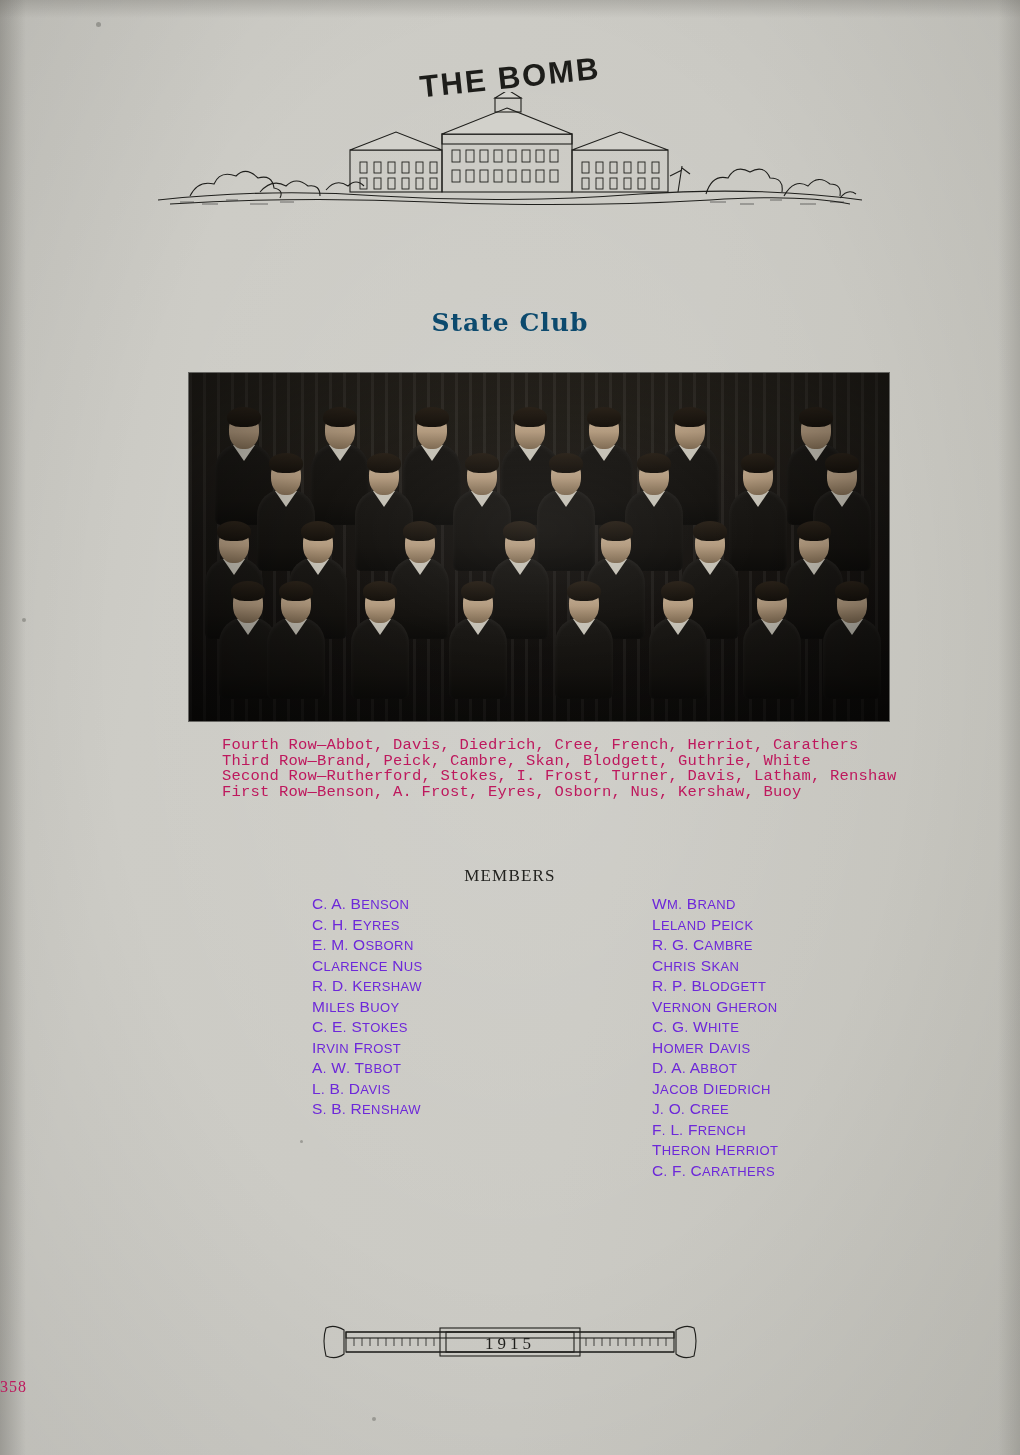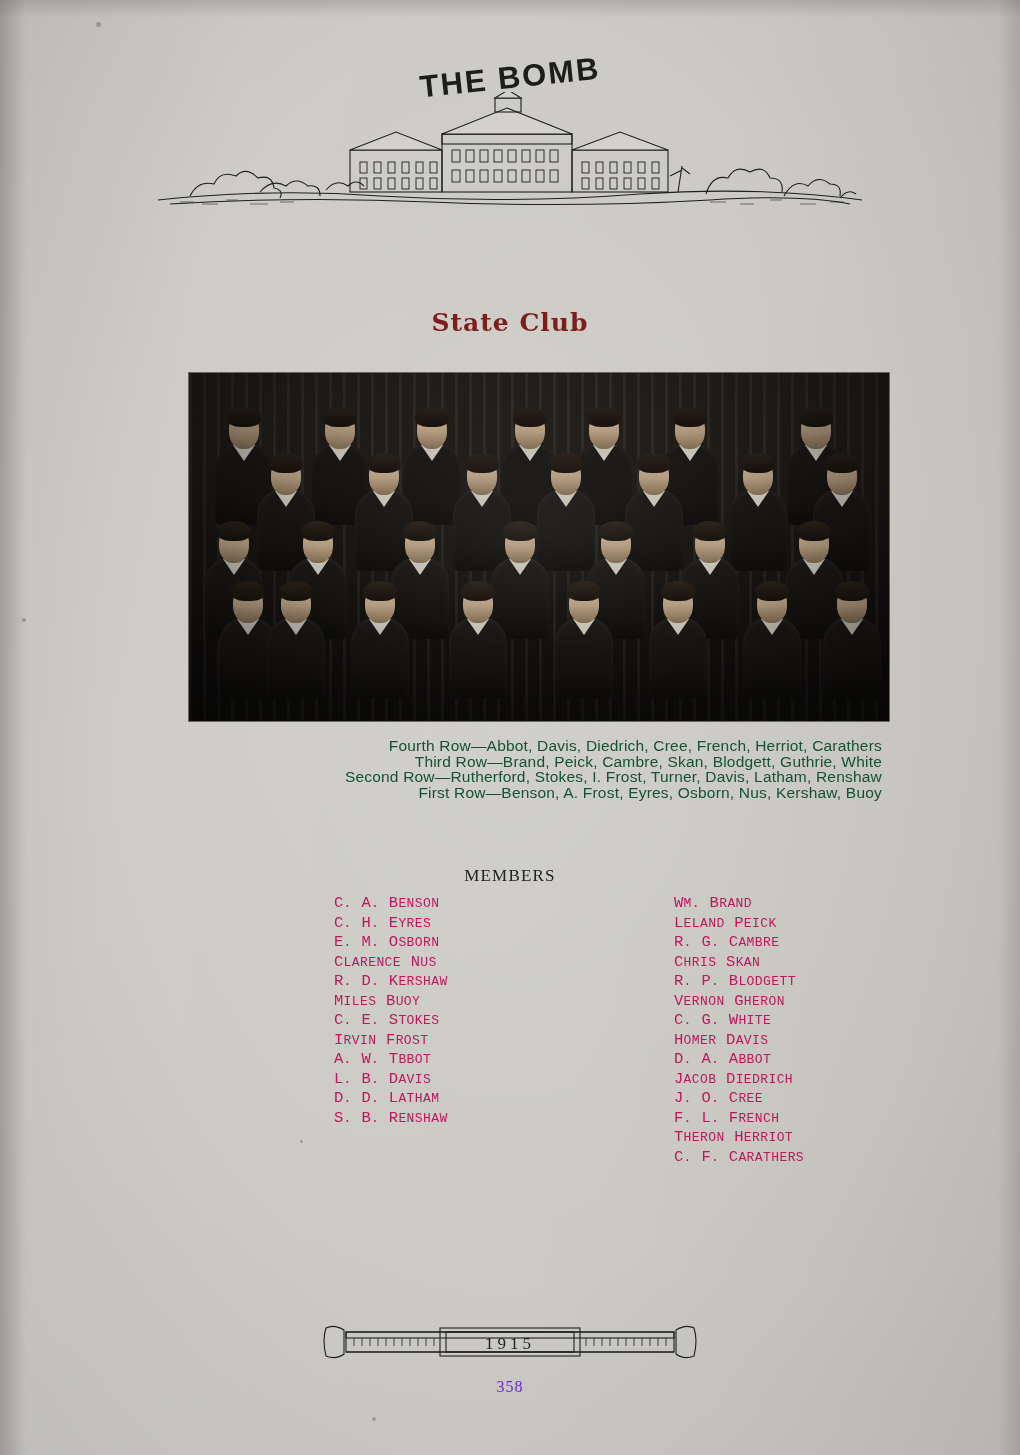--- a/index.html
+++ b/index.html
@@ -73,21 +73,21 @@
   
   .club-title {
     position: absolute;
     top: 308px;
     left: 0; right: 0;
     text-align: center;
     font-family: "DejaVu Serif", serif;
     font-weight: bold;
     font-size: 25px;
     letter-spacing: 1px;
-    color: #7f1d1d;
+    color: #0c4a6e;
     font-style: normal;
   }
   .club-title span {
     font-family: "DejaVu Serif", serif;
   }
 
   
   .photo-frame {
     position: absolute;
     left: 189px;
@@ -157,26 +157,25 @@
     height: 20px;
     border-radius: 50% 50% 40% 40%;
     background: linear-gradient(to bottom, #2a2219 0%, #15110c 100%);
   }
 
   .photo-caption {
     position: absolute;
     left: 222px;
     top: 738px;
     width: 660px;
-    font-family: Liberation Sans, sans-serif;
+    font-family: Liberation Mono, monospace;
     font-size: 15.5px;
     line-height: 15.5px;
-    color: #14532d;
+    color: #be185d;
     letter-spacing: 0.2px;
-    text-align: right;
   }
   .photo-caption div {
     white-space: nowrap;
   }
 
   
   .members-heading {
     position: absolute;
     top: 866px;
     left: 0; right: 0;
@@ -194,50 +193,49 @@
     display: flex;
     gap: 0px;
   }
   .members-col {
     width: 340px;
   }
   .members-col.right {
     width: 200px;
   }
   .member {
-    font-family: Liberation Mono, monospace;
+    font-family: Liberation Sans, sans-serif;
     font-size: 15.5px;
     line-height: 19.5px;
-    color: #be185d;
+    color: #6d28d9;
     white-space: nowrap;
     letter-spacing: 0.3px;
-    margin-left: 22px;
   }
   .member .sc {
     font-size: 13px;
     letter-spacing: 0.4px;
   }
 
   
   .footer-ornament {
     position: absolute;
     left: 50%;
     transform: translateX(-50%);
     top: 1320px;
     width: 380px;
     height: 44px;
   }
   .page-number {
     position: absolute;
     top: 1378px;
     left: 0; right: 0;
-    text-align: center;
+    text-align: left;
     font-family: "Liberation Serif", serif;
     font-size: 16px;
-    color: #6d28d9;
+    color: #be185d;
     letter-spacing: 1px;
   }
   .speck {
     position: absolute;
     background: rgba(70,68,62,0.35);
     border-radius: 50%;
   }
 </style>
 </head>
 <body>
@@ -537,21 +535,20 @@
     <div class="member">C<span class="sc">.</span> A<span class="sc">.</span> B<span class="sc">ENSON</span></div>
     <div class="member">C<span class="sc">.</span> H<span class="sc">.</span> E<span class="sc">YRES</span></div>
     <div class="member">E<span class="sc">.</span> M<span class="sc">.</span> O<span class="sc">SBORN</span></div>
     <div class="member">C<span class="sc">LARENCE</span> N<span class="sc">US</span></div>
     <div class="member">R<span class="sc">.</span> D<span class="sc">.</span> K<span class="sc">ERSHAW</span></div>
     <div class="member">M<span class="sc">ILES</span> B<span class="sc">UOY</span></div>
     <div class="member">C<span class="sc">.</span> E<span class="sc">.</span> S<span class="sc">TOKES</span></div>
     <div class="member">I<span class="sc">RVIN</span> F<span class="sc">ROST</span></div>
     <div class="member">A<span class="sc">.</span> W<span class="sc">.</span> T<span class="sc">BBOT</span></div>
     <div class="member">L<span class="sc">.</span> B<span class="sc">.</span> D<span class="sc">AVIS</span></div>
-    <div class="member">D<span class="sc">.</span> D<span class="sc">.</span> L<span class="sc">ATHAM</span></div>
     <div class="member">S<span class="sc">.</span> B<span class="sc">.</span> R<span class="sc">ENSHAW</span></div>
   </div>
   <div class="members-col right">
     <div class="member">W<span class="sc">M.</span> B<span class="sc">RAND</span></div>
     <div class="member">L<span class="sc">ELAND</span> P<span class="sc">EICK</span></div>
     <div class="member">R<span class="sc">.</span> G<span class="sc">.</span> C<span class="sc">AMBRE</span></div>
     <div class="member">C<span class="sc">HRIS</span> S<span class="sc">KAN</span></div>
     <div class="member">R<span class="sc">.</span> P<span class="sc">.</span> B<span class="sc">LODGETT</span></div>
     <div class="member">V<span class="sc">ERNON</span> G<span class="sc">HERON</span></div>
     <div class="member">C<span class="sc">.</span> G<span class="sc">.</span> W<span class="sc">HITE</span></div>

